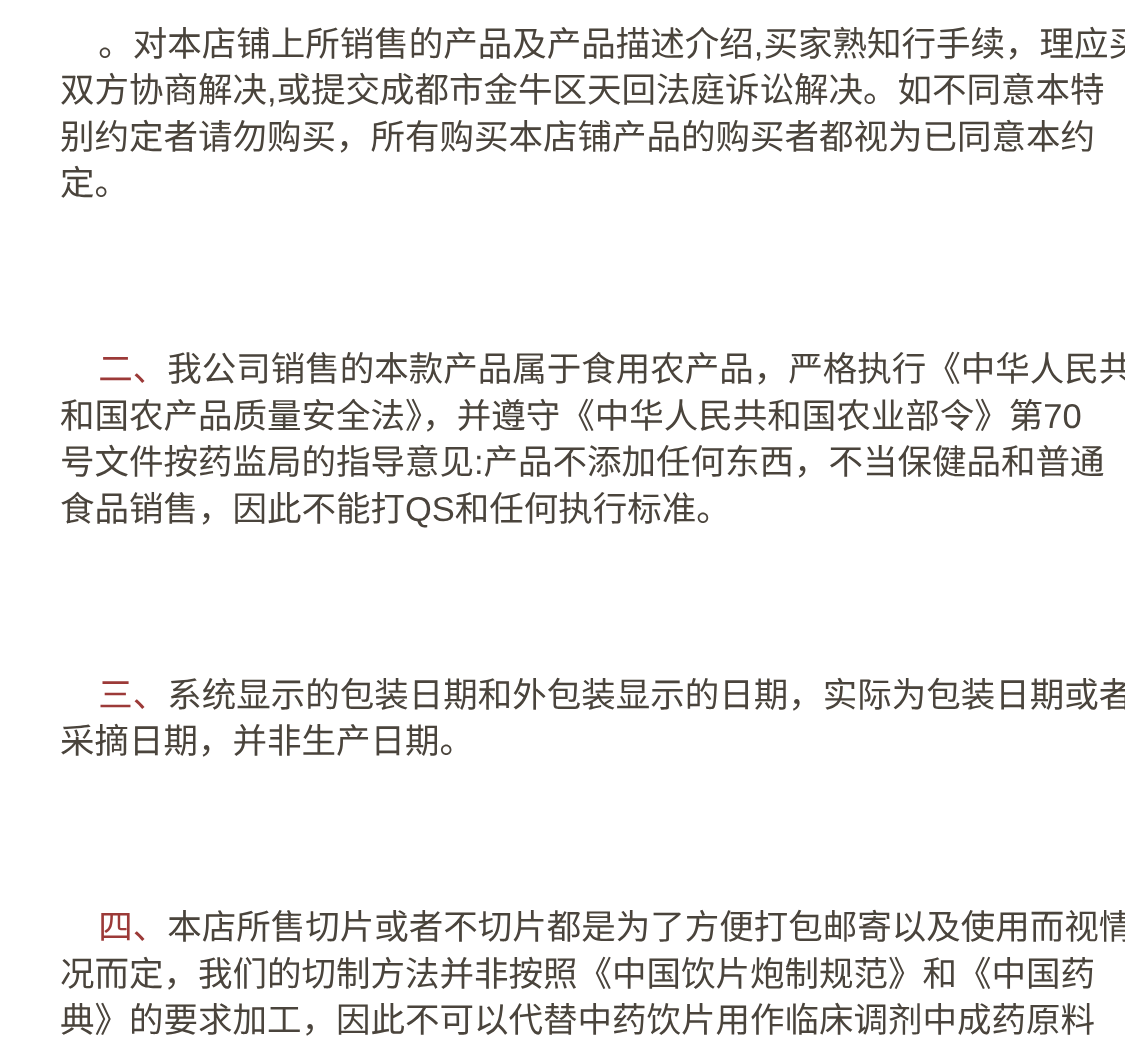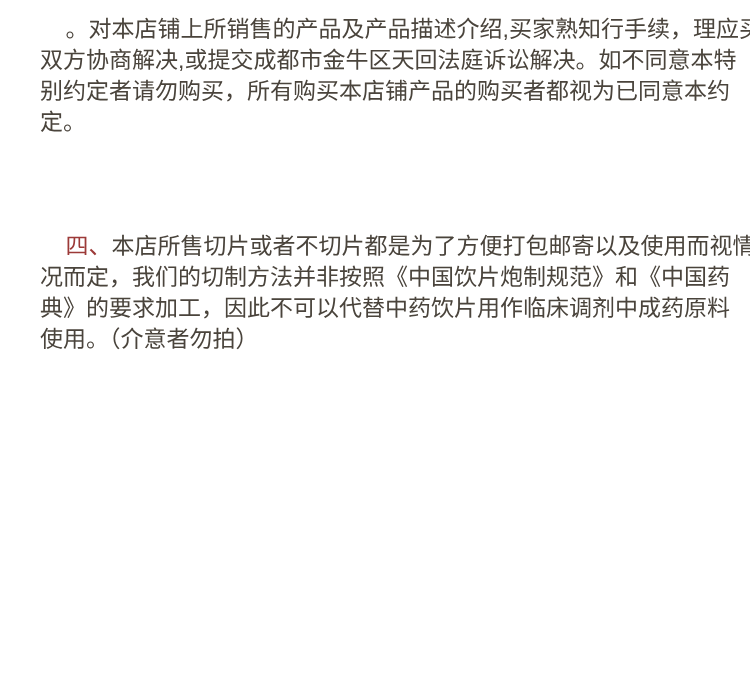--- a/index.html
+++ b/index.html
@@ -43,21 +43,31 @@
 
 <div class="doc">
 
   <p class="para">
     <span class="txt">。对本店铺上所销售的产品及产品描述介绍,买家熟知行手续，理应买卖
 双方协商解决,或提交成都市金牛区天回法庭诉讼解决。如不同意本特
 别约定者请勿购买，所有购买本店铺产品的购买者都视为已同意本约
 定。</span>
   </p>
 
+  <p class="para">
+    <span class="num">二、</span><span class="txt">我公司销售的本款产品属于食用农产品，严格执行《中华人民共
+和国农产品质量安全法》，并遵守《中华人民共和国农业部令》第70
+号文件按药监局的指导意见:产品不添加任何东西，不当保健品和普通
+食品销售，因此不能打QS和任何执行标准。</span>
+  </p>
 
+  <p class="para">
+    <span class="num">三、</span><span class="txt">系统显示的包装日期和外包装显示的日期，实际为包装日期或者
+采摘日期，并非生产日期。</span>
+  </p>
 
   <p class="para">
     <span class="num">四、</span><span class="txt">本店所售切片或者不切片都是为了方便打包邮寄以及使用而视情
 况而定，我们的切制方法并非按照《中国饮片炮制规范》和《中国药
 典》的要求加工，因此不可以代替中药饮片用作临床调剂中成药原料
 使用。（介意者勿拍）</span>
   </p>
 
 </div>
 

